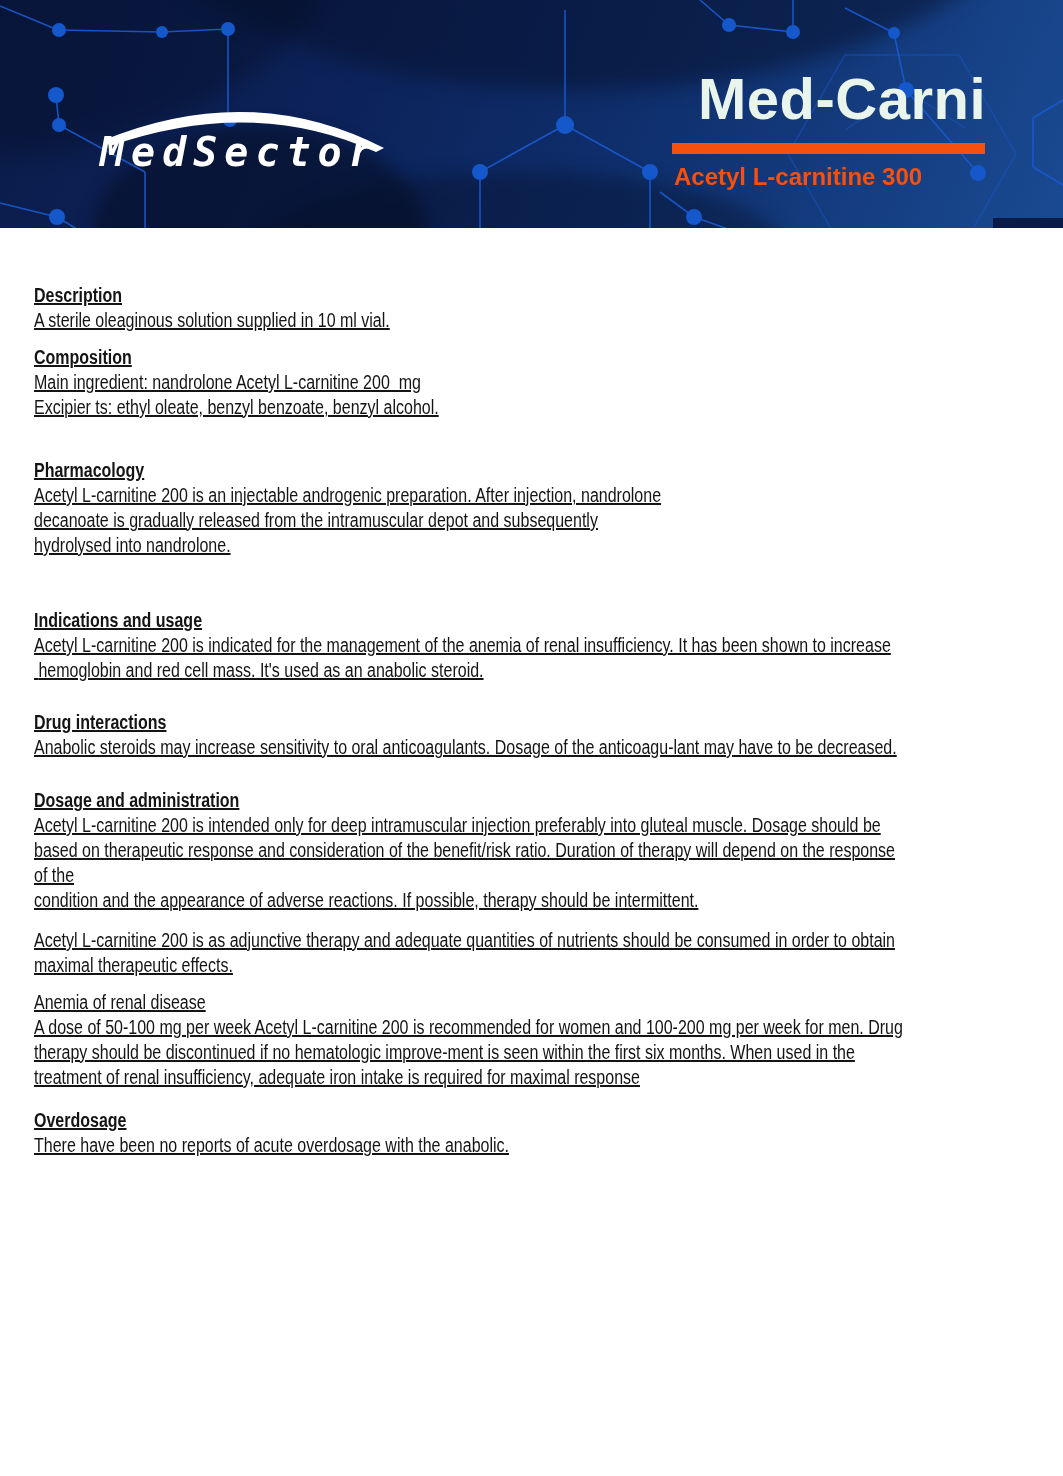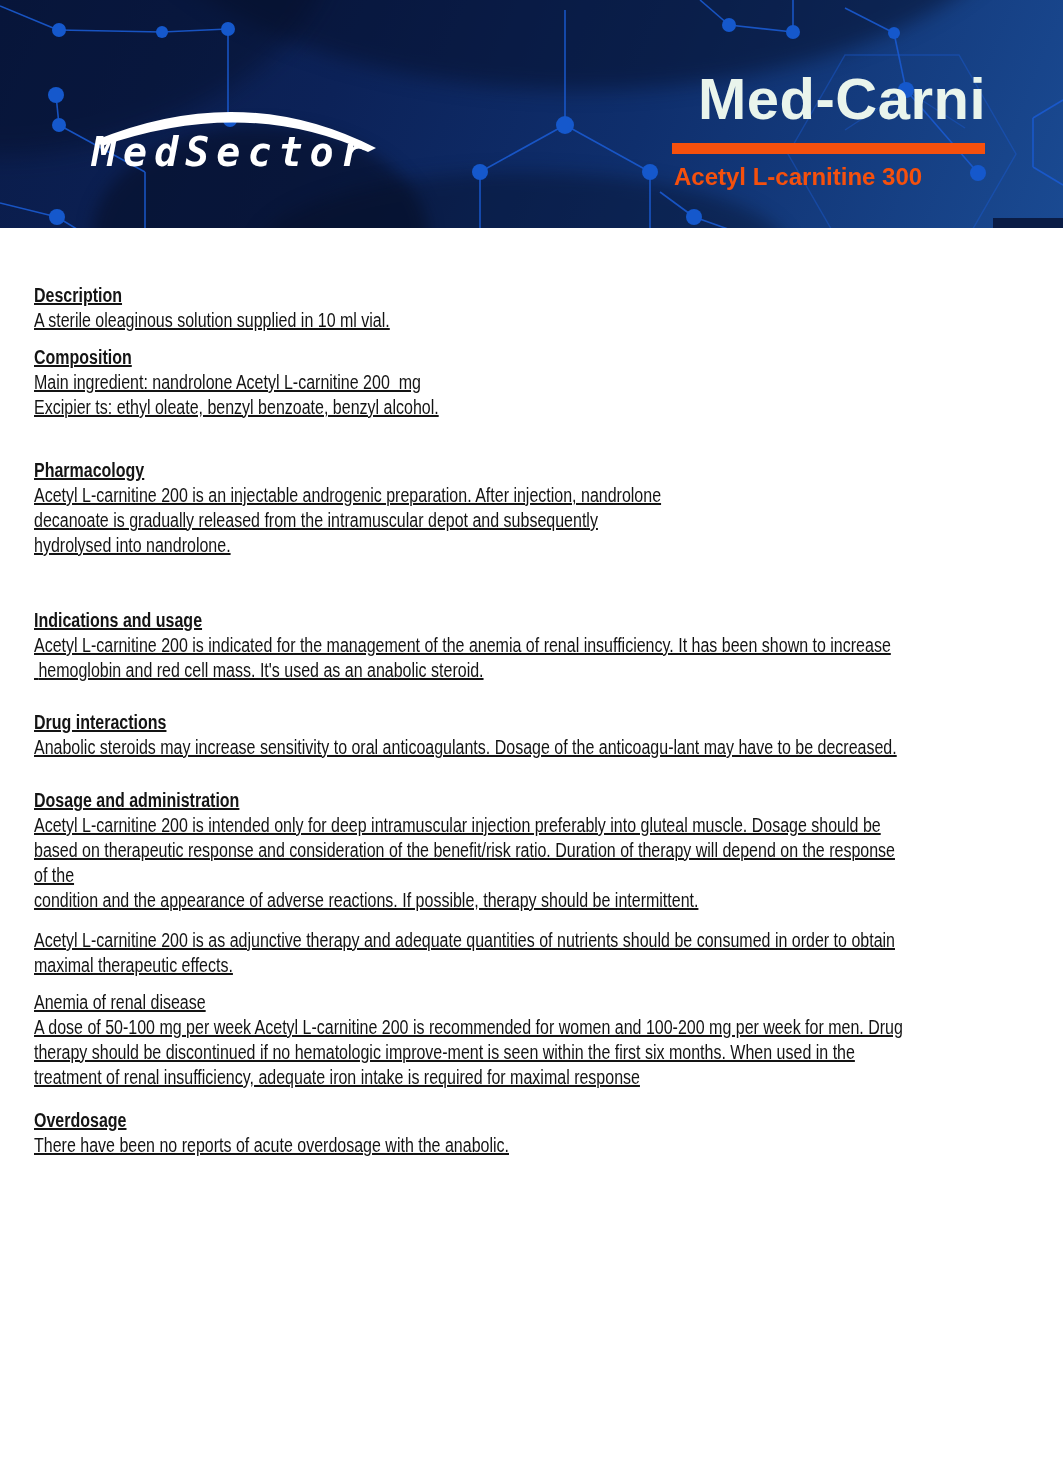--- a/index.html
+++ b/index.html
@@ -31,21 +31,21 @@
   }
   .blob{position:absolute;border-radius:50%;}
   .blob-top{left:120px;top:-350px;width:920px;height:440px;background:rgba(6,16,42,0.52);filter:blur(10px);}
   .blob-corner{left:-160px;top:-130px;width:500px;height:270px;background:rgba(5,14,38,0.45);filter:blur(12px);transform:rotate(-18deg);}
   .blob-hill{left:92px;top:126px;width:336px;height:220px;background:rgba(5,13,35,0.55);filter:blur(8px);}
   .blob-hill2{left:258px;top:172px;width:530px;height:160px;background:rgba(5,13,35,0.38);filter:blur(9px);}
   .hex-pattern{position:absolute;left:0;top:0;width:1063px;height:228px;}
   .corner-strip{position:absolute;right:0;bottom:0;width:70px;height:10px;background:var(--corner-strip);}
 
   
-  .logo{position:absolute;left:8px;top:0;width:420px;height:280px;}
+  .logo{position:absolute;left:16px;top:0;width:420px;height:280px;}
   .logo-arc{position:absolute;left:70px;top:78px;width:310px;height:90px;}
   .logo-text{
     position:absolute;left:84px;top:132px;
     font-family:"DejaVu Sans Mono", monospace;
     font-style:italic;font-weight:700;
     font-size:40px;line-height:40px;letter-spacing:7px;
     color:#ffffff;white-space:nowrap;
   }
   
   .product{position:absolute;left:672px;top:0;width:391px;height:228px;}

